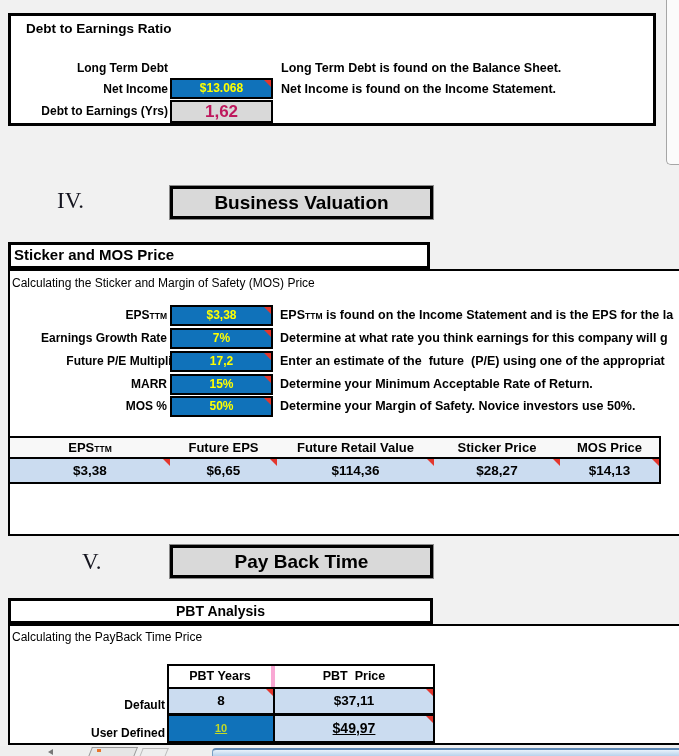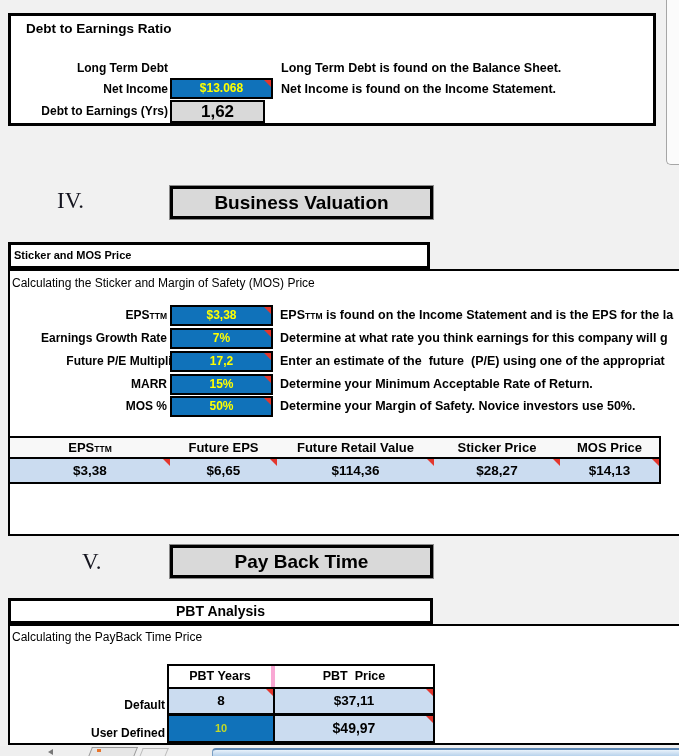--- a/index.html
+++ b/index.html
@@ -8,46 +8,46 @@
 
   .whitebox{position:absolute;background:#FFFFFF;border:3px solid #000;box-sizing:border-box;}
   .thinbox{position:absolute;background:#FFFFFF;border:2px solid #000;box-sizing:border-box;}
 
   .lblR{position:absolute;left:0;width:157px;text-align:right;font-weight:bold;font-size:12px;line-height:15px;white-space:nowrap;}
   .note{position:absolute;font-weight:bold;font-size:12.5px;line-height:15px;white-space:pre;}
   .plain{position:absolute;font-size:12px;line-height:14px;white-space:nowrap;}
 
   .cellB{position:absolute;width:103px;height:21px;background:#1072BA;border:2px solid #000;box-sizing:border-box;
          color:#FFFF00;font-weight:bold;font-size:12px;text-align:center;line-height:16px;}
-  .cellGray{position:absolute;width:95px;height:23px;background:#D9D9D9;border:2px solid #000;box-sizing:border-box;
-         color:#000000;font-weight:bold;font-size:17px;text-align:center;line-height:19px;}
+  .cellGray{position:absolute;width:103px;height:23px;background:#D9D9D9;border:2px solid #000;box-sizing:border-box;
+         color:#be185d;font-weight:bold;font-size:17px;text-align:center;line-height:19px;}
   .tri{position:absolute;top:0;right:0;width:0;height:0;border-left:7px solid transparent;border-top:7px solid #E3372E;}
 
   .numeral{position:absolute;font-family:"Liberation Serif",serif;font-size:23px;color:#15151f;}
   .secbtn{position:absolute;width:263px;height:33px;background:#D9D9D9;border:3px solid #000;box-sizing:border-box;
           box-shadow:0 0 0 1px #8a8a8a;display:flex;align-items:center;justify-content:center;
           font-weight:bold;font-size:19px;}
 
-  .hdrtext{position:absolute;font-weight:bold;font-size:11px;line-height:20px;white-space:nowrap;}
+  .hdrtext{position:absolute;font-weight:bold;font-size:15px;line-height:20px;white-space:nowrap;}
 
   .rtable{position:absolute;border:2px solid #000;box-sizing:content-box;background:#fff;}
   .rrow{display:flex;}
   .rhead{height:19px;background:#F8F8F8;border-bottom:2px solid #000;}
   .rval{height:23px;background:#CBDCF0;}
   .rc{box-sizing:border-box;text-align:center;font-weight:bold;font-size:13px;line-height:19px;position:relative;}
   .rval .rc{line-height:23px;font-size:13.5px;}
 
   .ptable{position:absolute;border:2px solid #000;box-sizing:content-box;background:#fff;}
   .pc{box-sizing:border-box;text-align:center;font-weight:bold;position:relative;}
   .phead{display:flex;height:21px;background:#fff;border-bottom:2px solid #000;}
   .phead .pc{font-size:12.5px;line-height:21px;white-space:pre;}
   .prow1{display:flex;height:24px;background:#CBDCF0;border-bottom:3px solid #000;}
   .prow1 .pc{font-size:13.5px;line-height:24px;}
   .prow2{display:flex;height:25px;background:#CBDCF0;}
-  .prow2 .pc{font-size:14px;line-height:25px;}
+  .prow2 .pc{font-size:14px;line-height:25px;text-decoration:underline;}
   .pc.userdef{background:#1072BA;color:#C3D926;font-size:11px;}
 
   .sub{font-size:8.5px;letter-spacing:0;}
 
   
   .vscroll{position:absolute;top:0;right:0;width:12px;height:164px;background:#FBFBFB;
            border-left:1px solid #A6A6A6;border-bottom:1px solid #A6A6A6;border-bottom-left-radius:5px;}
   .bottombar{position:absolute;left:0;top:746px;width:679px;height:10px;background:#EFEFEF;}
   .navarrow{position:absolute;left:48px;top:749px;width:0;height:0;
             border-top:3px solid transparent;border-bottom:3px solid transparent;border-right:5px solid #777;}

